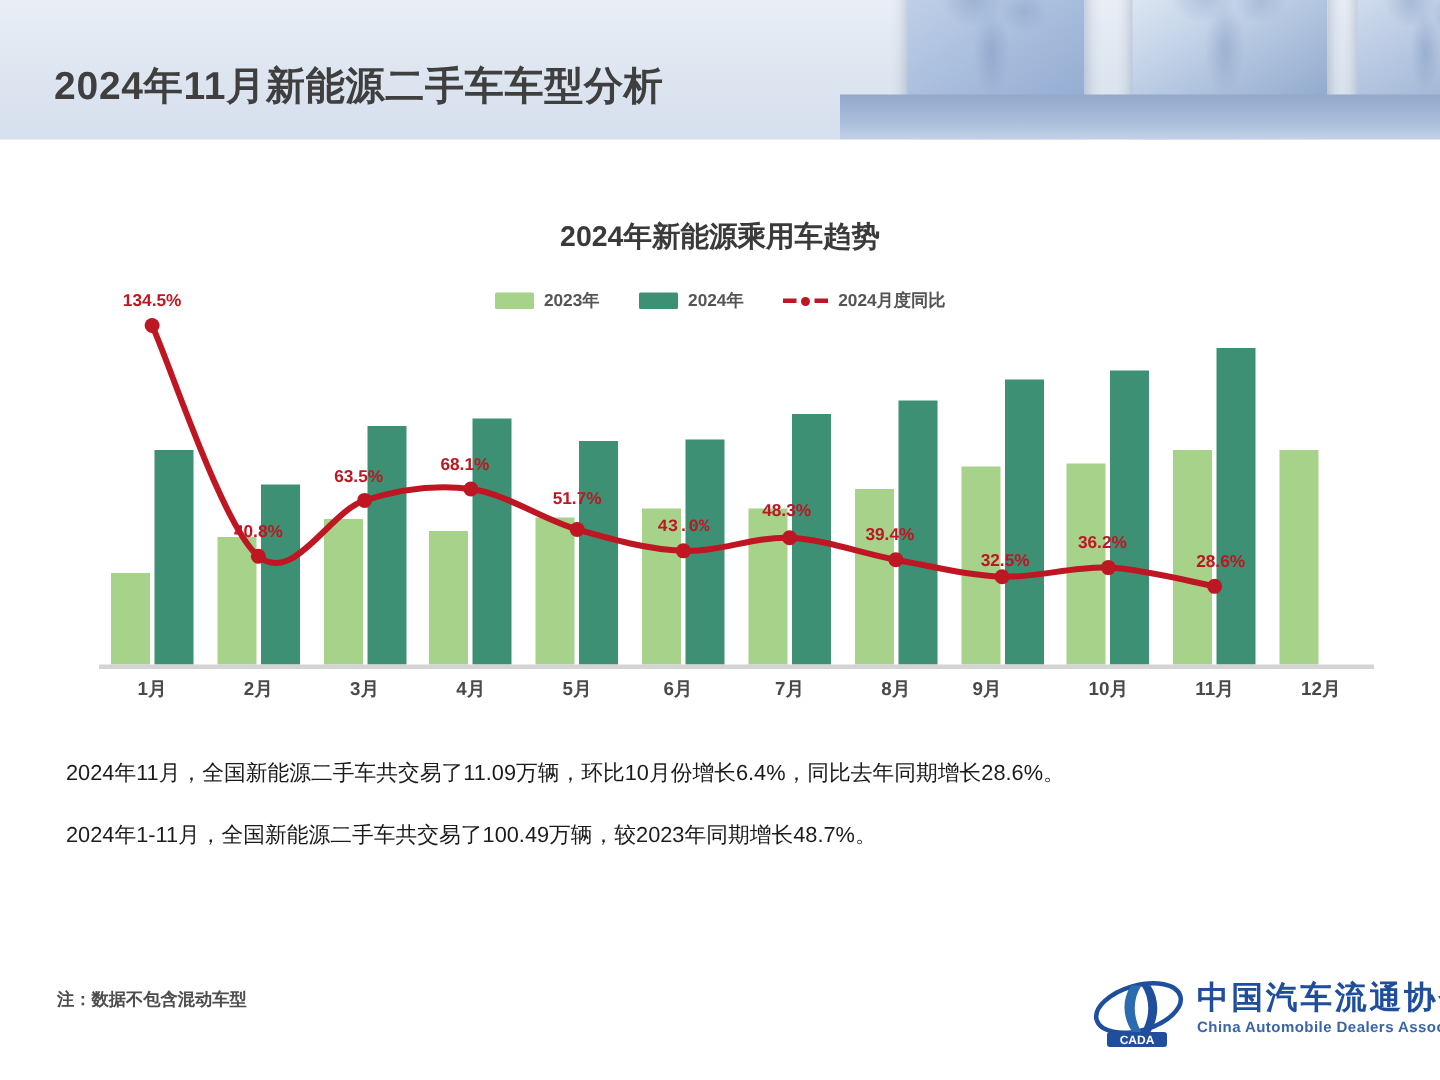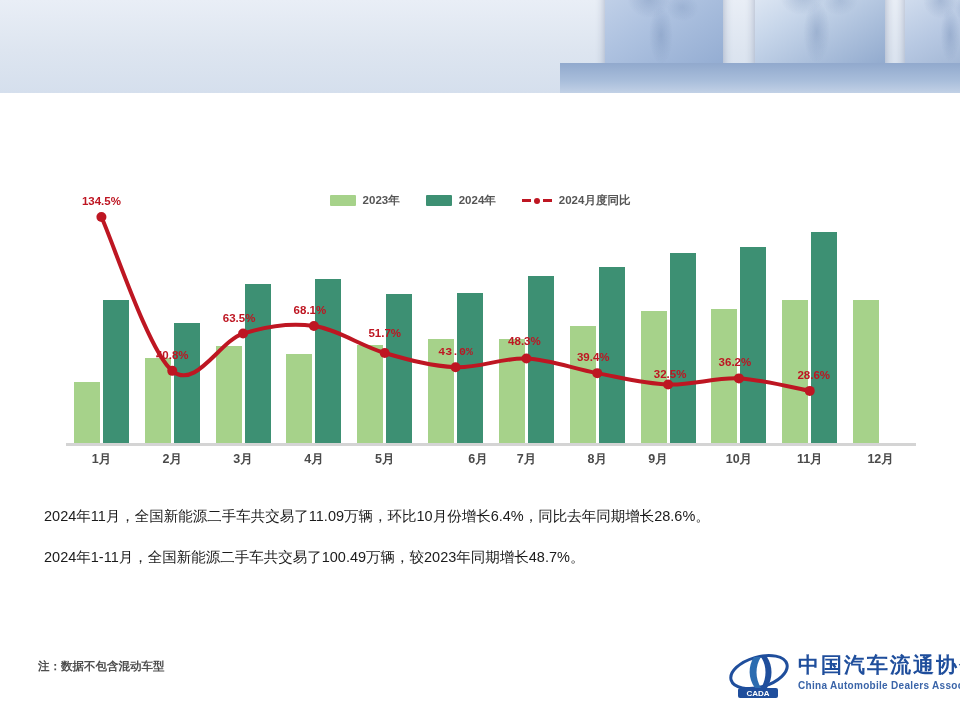--- a/index.html
+++ b/index.html
@@ -142,24 +142,26 @@
       <div class="cube-map"></div>
     </div>
     <div class="cube c2">
       <div class="cube-map"></div>
     </div>
     <div class="cube c3">
       <div class="cube-map"></div>
     </div>
     <div class="header-floor"></div>
   </div>
+  <div class="page-title">2024年11月新能源二手车车型分析</div>
 </div>
 
 <div class="chart-block">
 
+  <div class="chart-title">2024年新能源乘用车趋势</div>
 
   <div class="legend">
     <div class="legend-item">
       <span class="legend-swatch" style="background:#A6D28A"></span>
       <span class="legend-label">2023年</span>
     </div>
     <div class="legend-item">
       <span class="legend-swatch" style="background:#3D9073"></span>
       <span class="legend-label">2024年</span>
     </div>
@@ -230,21 +232,21 @@
       <div class="pt-label" style="left: 747.75px; top: 168.882px; text-align: center;">28.6%</div>
     </div>
 
   <div class="axis-line"></div>
   <div class="months" id="months">
       <div class="month" style="left: 35.4167px;">1月</div>
       <div class="month" style="left: 106.25px;">2月</div>
       <div class="month" style="left: 177.083px;">3月</div>
       <div class="month" style="left: 247.917px;">4月</div>
       <div class="month" style="left: 318.75px;">5月</div>
-      <div class="month" style="left: 412px; text-align: center;">6月</div>
+      <div class="month" style="left: 386px; text-align: center;">6月</div>
       <div class="month" style="left: 460.417px;">7月</div>
       <div class="month" style="left: 531.25px;">8月</div>
       <div class="month" style="left: 592px; text-align: right;">9月</div>
       <div class="month" style="left: 672.917px;">10月</div>
       <div class="month" style="left: 743.75px;">11月</div>
       <div class="month" style="left: 814.583px;">12月</div>
     </div>
 </div>
 
 <div class="body-text">

